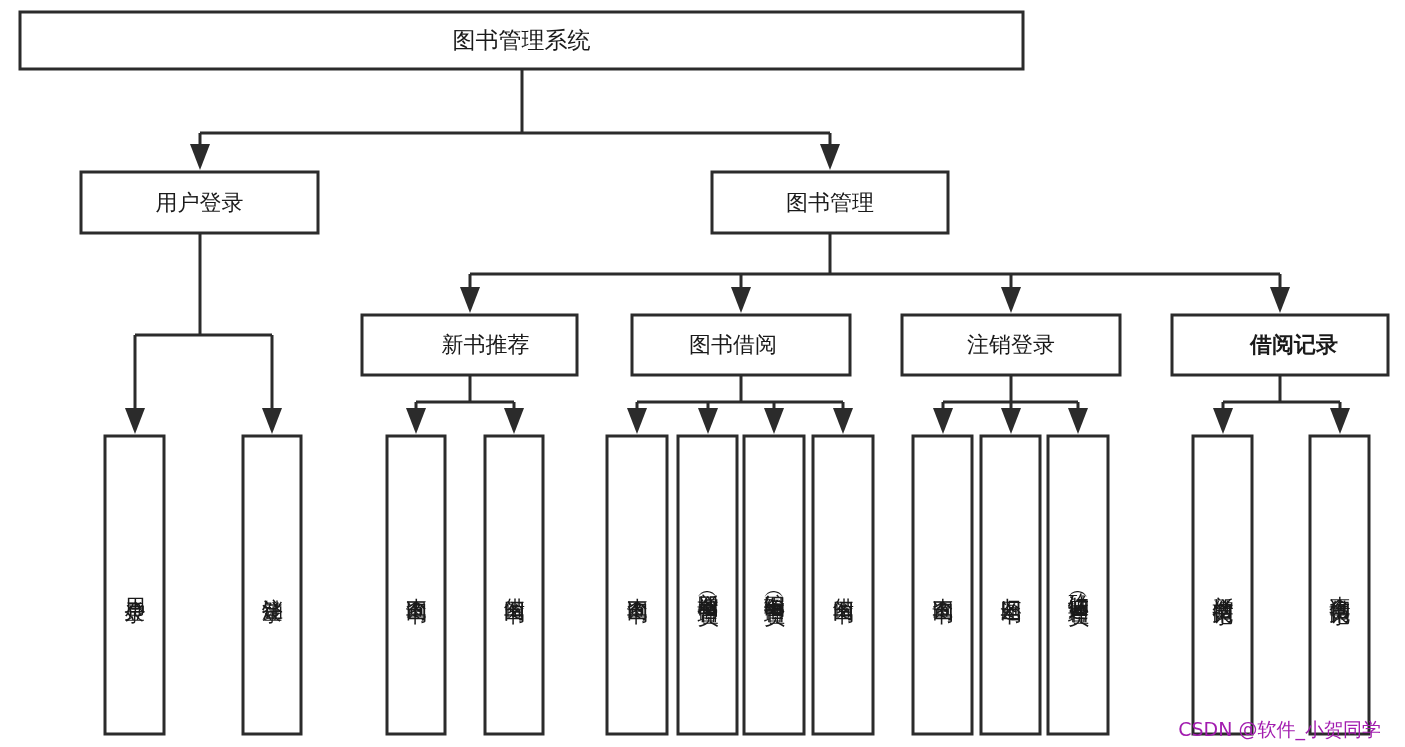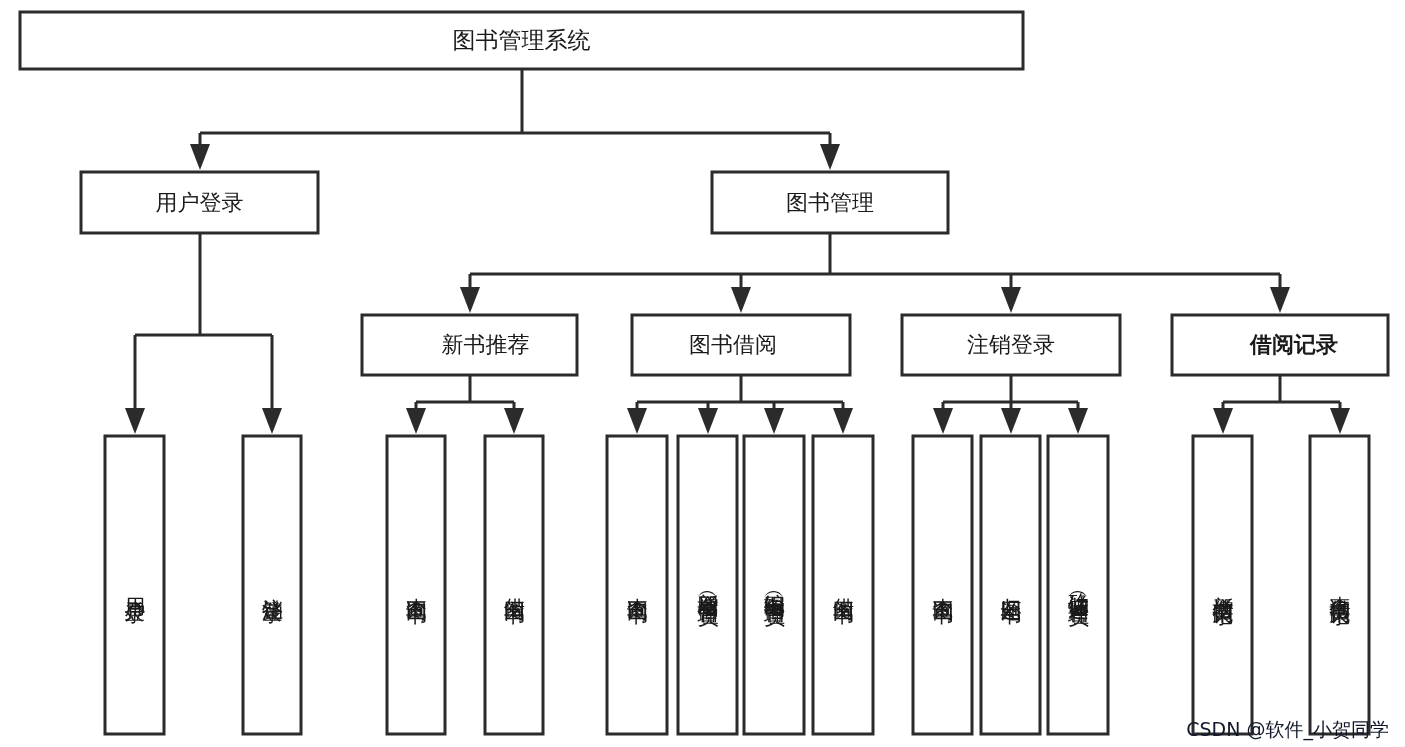--- a/index.html
+++ b/index.html
@@ -68,25 +68,25 @@
     font-family: "DejaVu Sans", "Liberation Sans", sans-serif;
     font-size: 22px;
     color: #1a1a1a;
     white-space: nowrap;
   }
   .title-text {
     font-size: 23px;
   }
   #watermark {
     position: absolute;
-    right: 16px;
+    right: 24px;
     bottom: 4px;
     font-family: "DejaVu Sans", "Liberation Sans", sans-serif;
     font-size: 19px;
-    color: #0f172a;
+    color: #a21caf;
     white-space: nowrap;
     pointer-events: none;
   }
 </style>
 </head>
 <body>
 
 <div id="diagram-root">
   <svg id="flow" width="1405" height="747">
     <g id="connector-layer">

